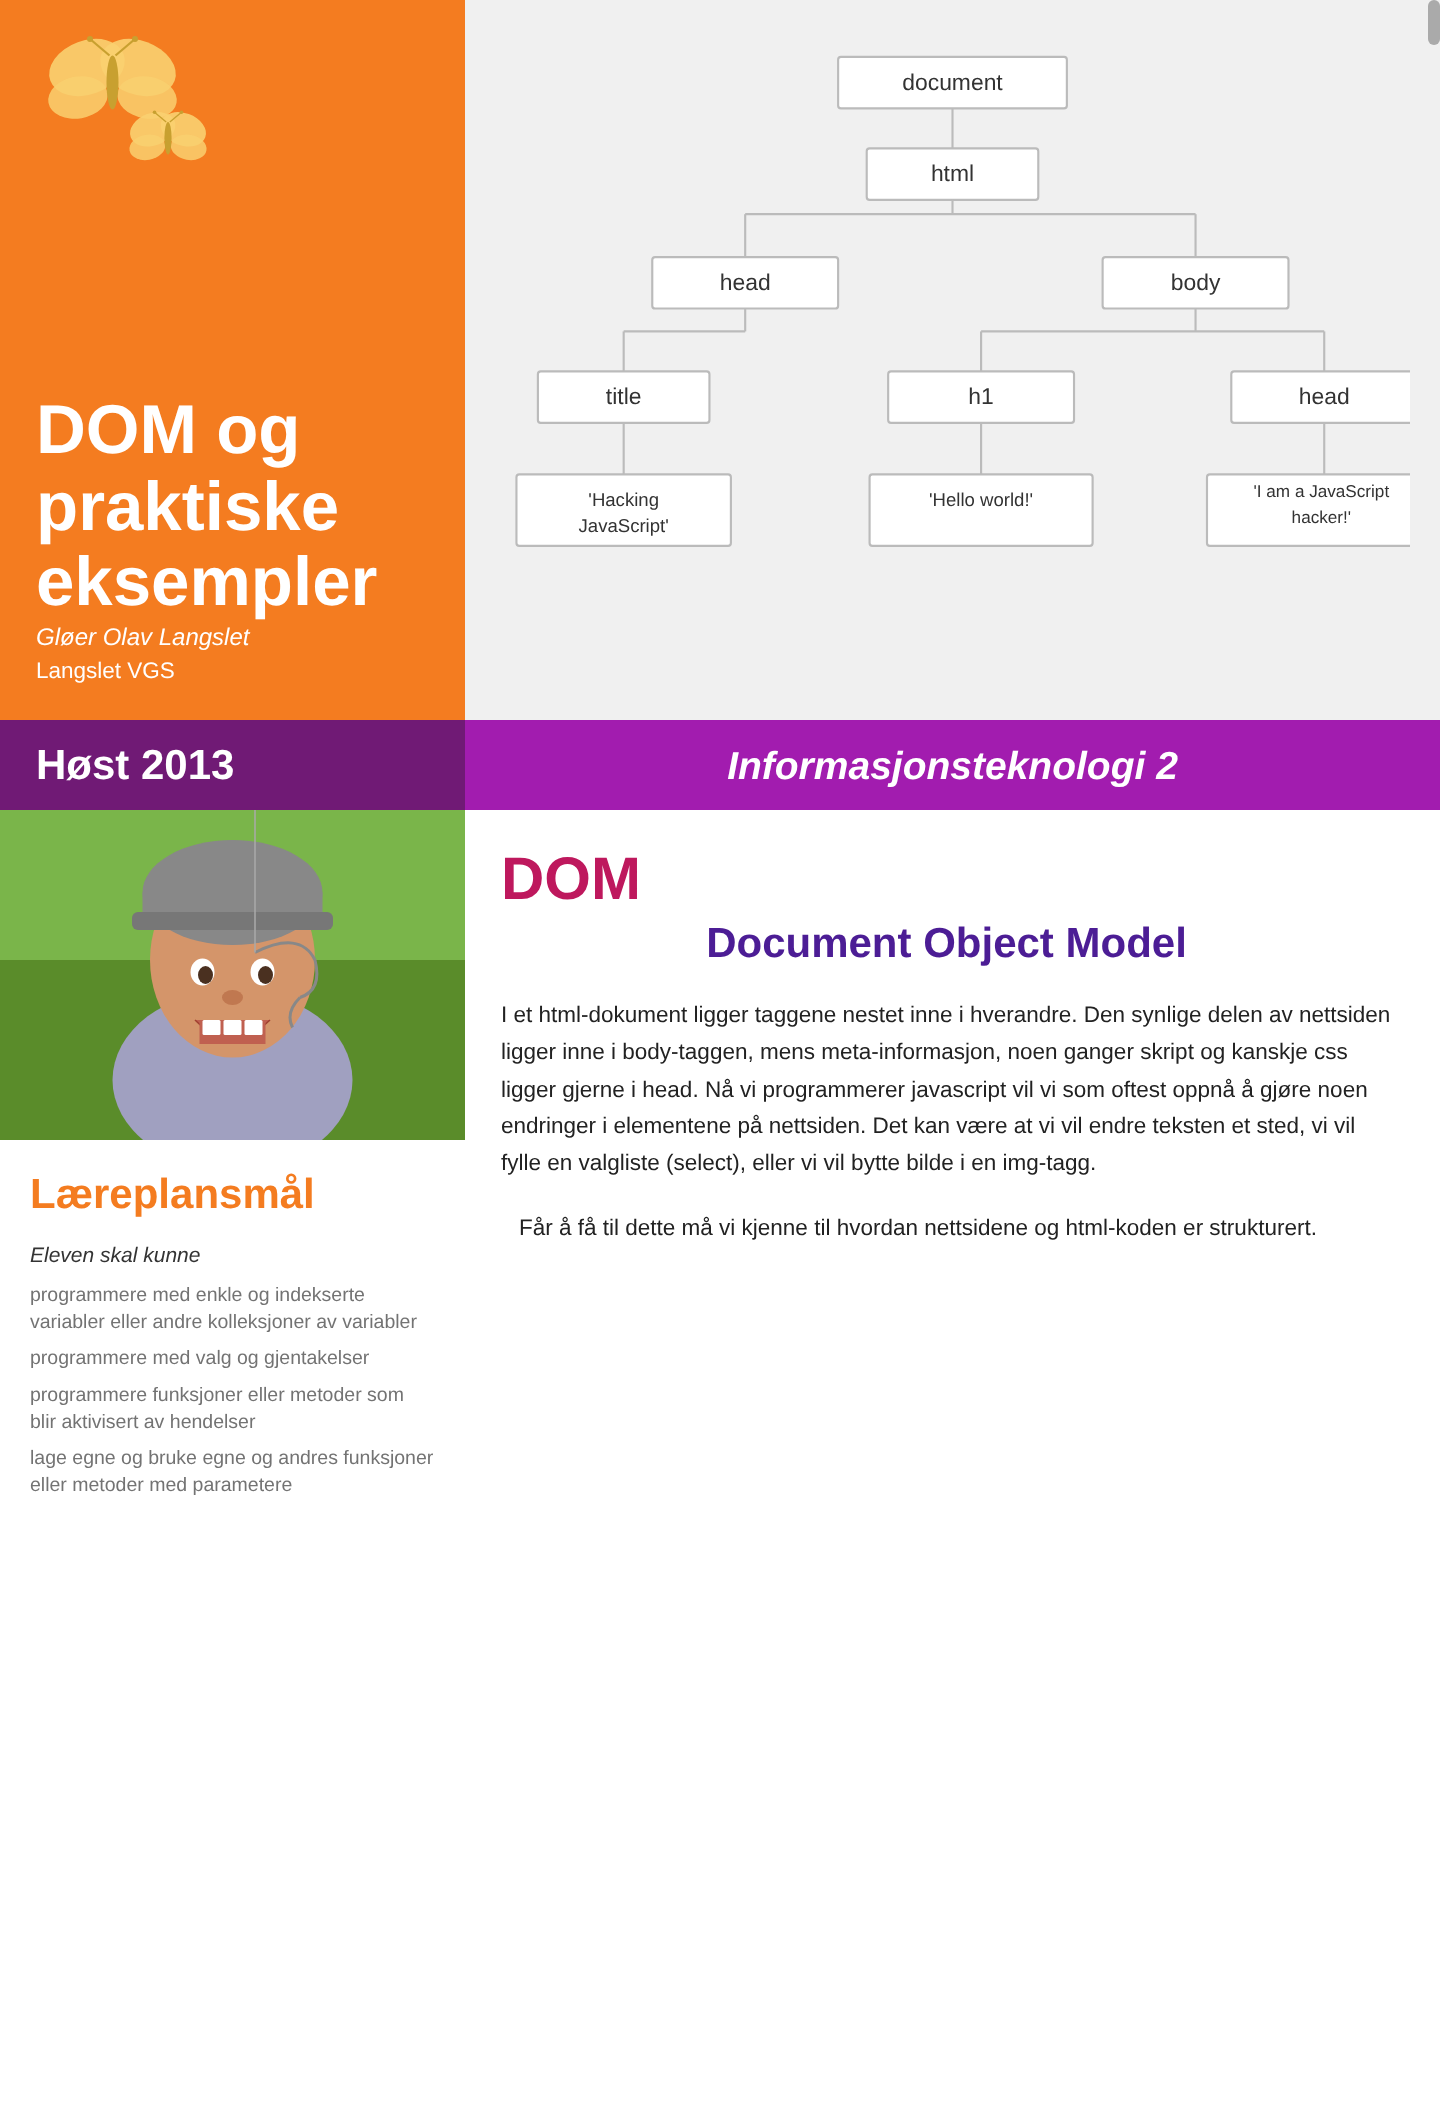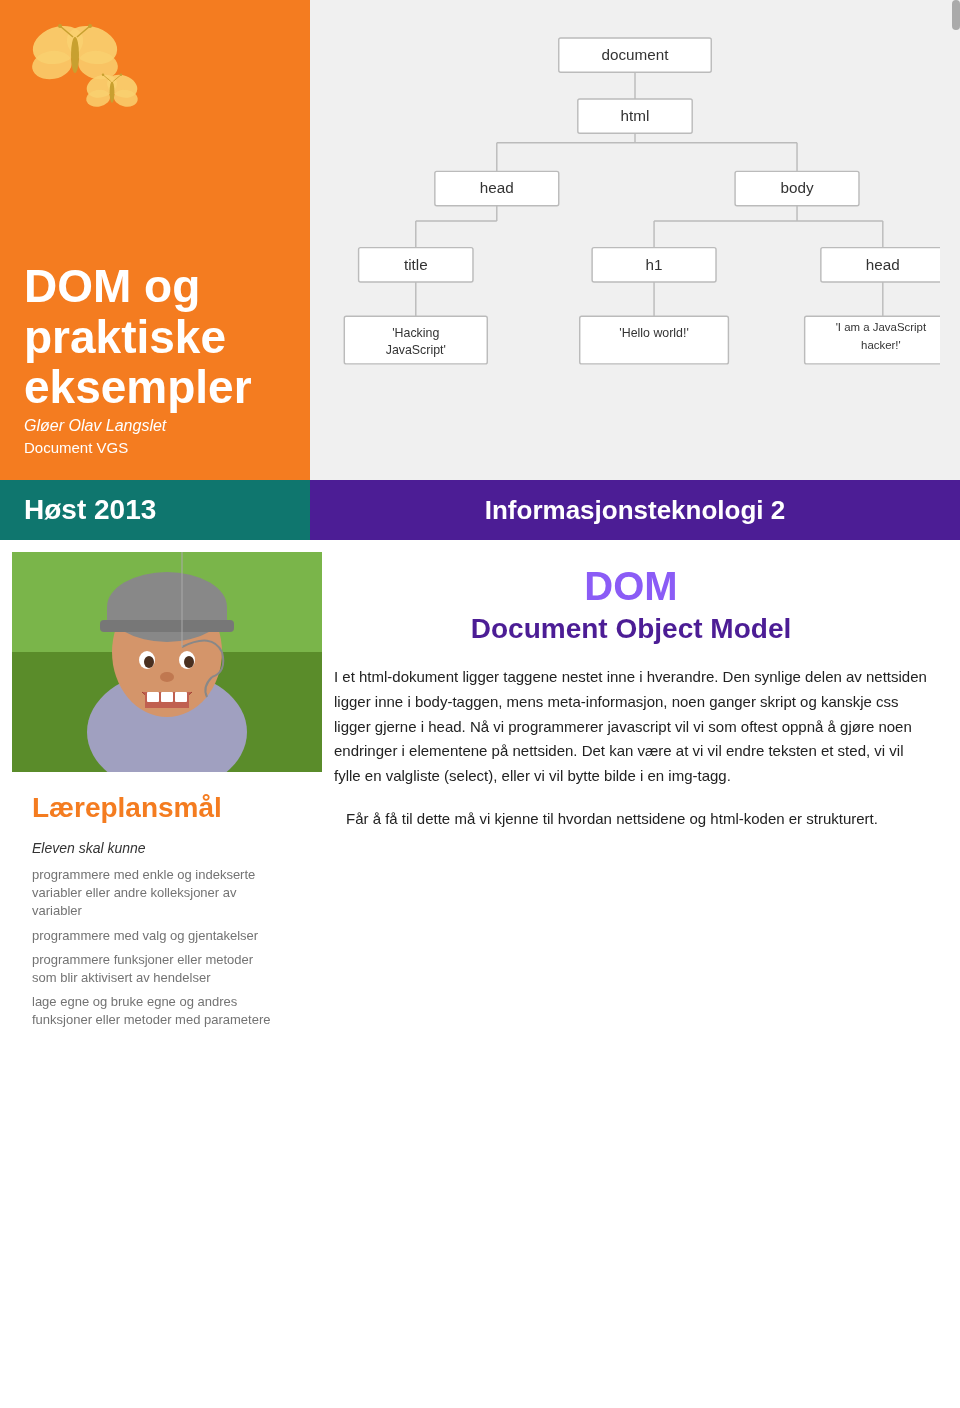--- a/index.html
+++ b/index.html
@@ -75,59 +75,60 @@
     }
 
     
     .middle-bar {
       display: flex;
       height: 60px;
     }
 
     .middle-left {
       width: 310px;
-      background: #0f766e;
+      background: #701a75;
       display: flex;
       align-items: center;
       padding: 0 24px;
     }
 
     .semester-label {
       font-size: 28px;
       font-weight: bold;
       color: #fff;
       font-family: Arial, sans-serif;
     }
 
     .middle-right {
       flex: 1;
-      background: #4c1d95;
+      background: #a21caf;
       display: flex;
       align-items: center;
       justify-content: center;
+      font-style: italic;
     }
 
     .subject-label {
       font-size: 26px;
       font-weight: bold;
       color: #fff;
       font-family: Arial, sans-serif;
     }
 
     
     .bottom-section {
       display: flex;
       min-height: 868px;
     }
 
     
     .left-content {
       width: 310px;
       background: #fff;
-      padding: 12px;
+      padding: 0;
     }
 
     .photo-area {
       width: 310px;
       height: 220px;
       background: #888;
       overflow: hidden;
       position: relative;
     }
 
@@ -167,22 +168,21 @@
     
     .right-content {
       flex: 1;
       background: #fff;
       padding: 24px 32px 24px 24px;
     }
 
     .dom-heading {
       font-size: 40px;
       font-weight: bold;
-      color: #8b5cf6;
-      text-align: center;
+      color: #be185d;
       font-family: Arial, sans-serif;
       margin-bottom: 4px;
     }
 
     .dom-subheading {
       font-size: 28px;
       font-weight: bold;
       color: #4c1d95;
       text-align: center;
       font-family: Arial, sans-serif;
@@ -257,21 +257,21 @@
       </svg>
     </div>
 
     <div class="title-block">
       <div class="dom-title">
         <span>DOM og</span><br>
         <span>praktiske</span><br>
         <span>eksempler</span>
       </div>
       <div class="subtitle-italic">Gløer Olav Langslet</div>
-      <div class="author-name">Document VGS</div>
+      <div class="author-name">Langslet VGS</div>
     </div>
   </div>
 
   <div class="right-panel">
     <div class="scrollbar-stub"></div>
     <svg viewBox="0 0 640 460" width="100%" height="100%">
 
       <rect x="240" y="18" width="160" height="36" fill="white" stroke="#bbb" stroke-width="1.5" rx="2"></rect>
       <text x="320" y="41" text-anchor="middle" font-family="Arial" font-size="16" fill="#333">document</text>
 

